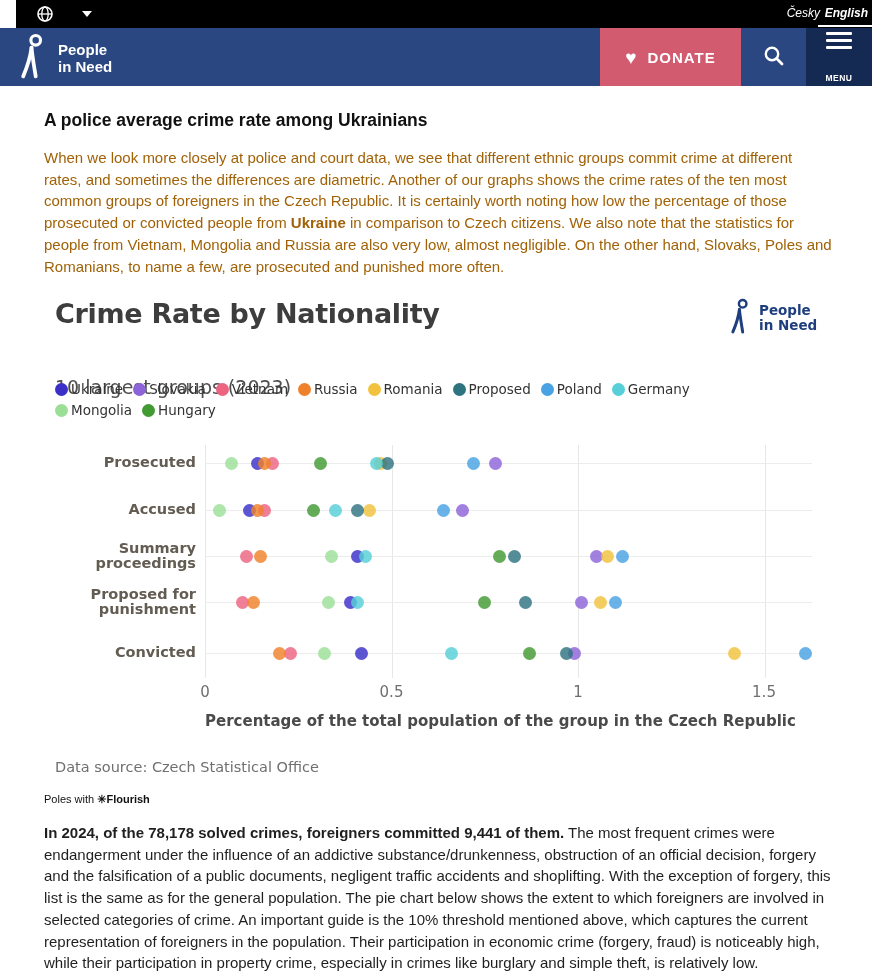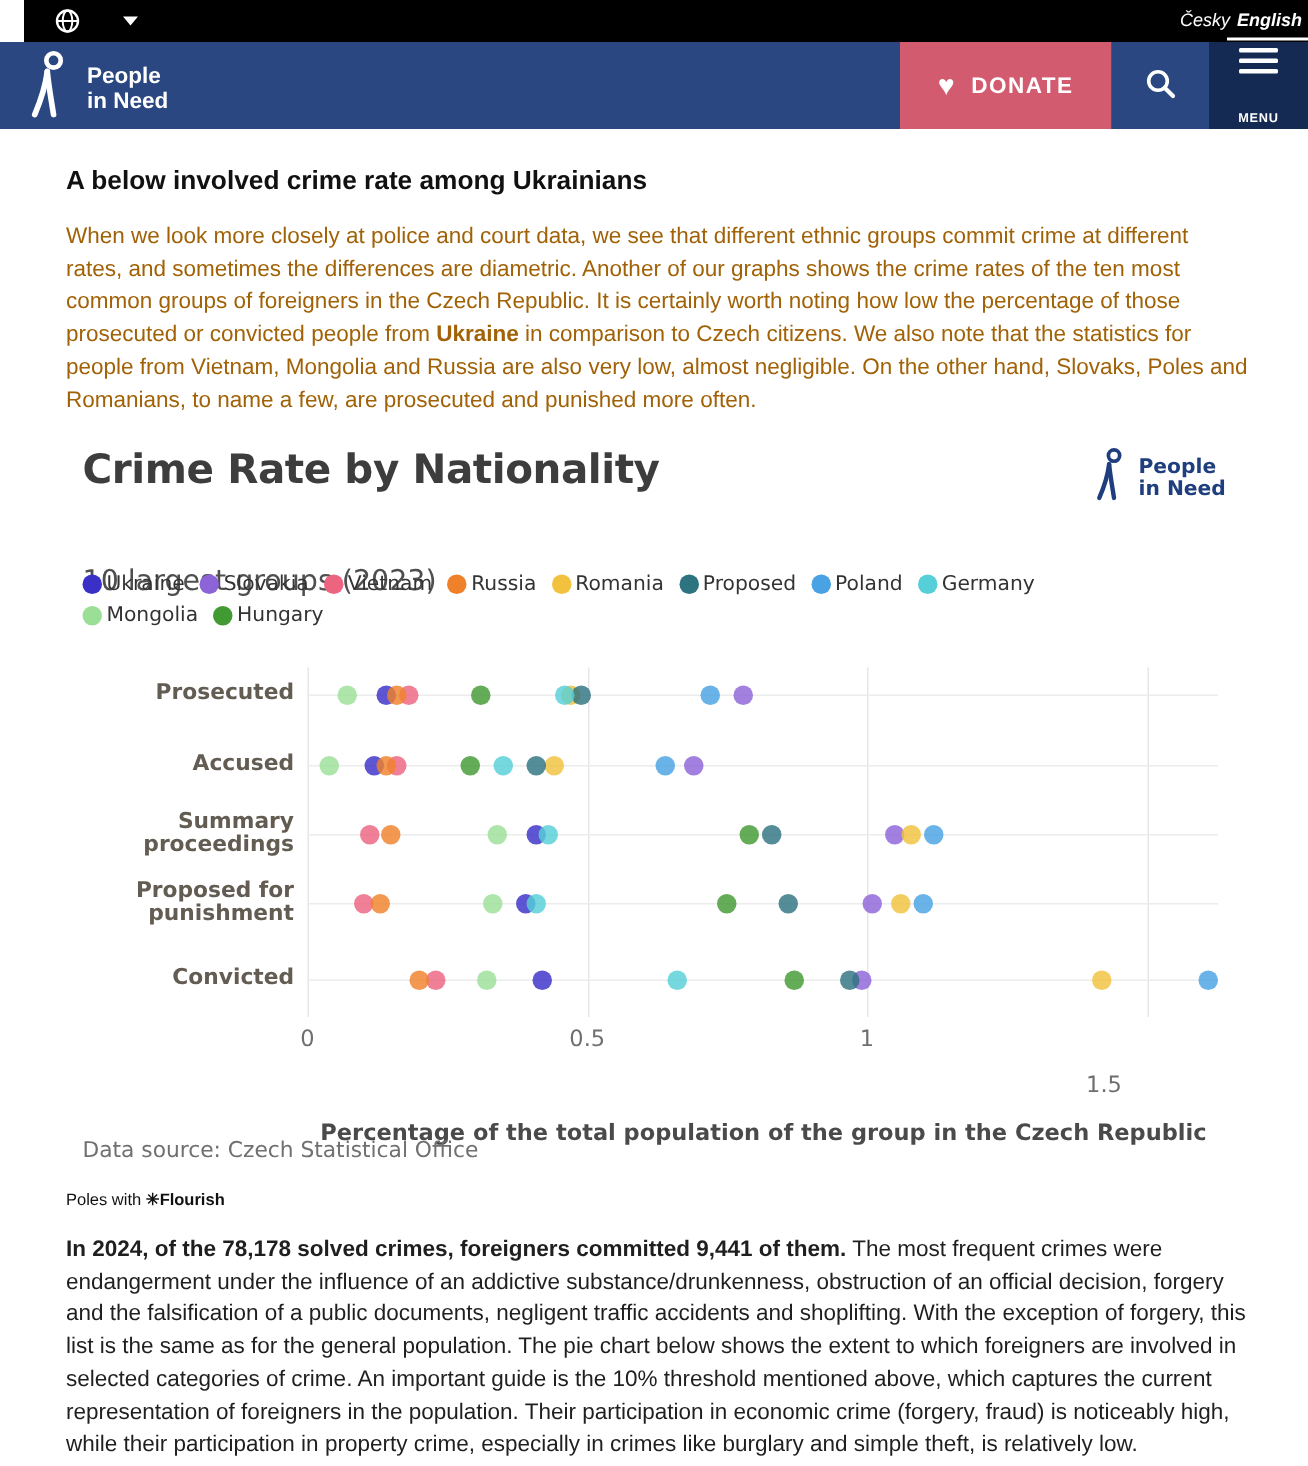--- a/index.html
+++ b/index.html
@@ -52,22 +52,22 @@
   .legend-swatch { width:13px; height:13px; border-radius:50%; flex:0 0 auto; }
   .legend-label { font-size:13.5px; color:#333; }
 
   .plot { position:absolute; left:0; top:440px; width:872px; height:300px; font-family:"DejaVu Sans", sans-serif; }
   .vgrid { position:absolute; width:1px; background:#e7e7e7; top:5px; height:233px; }
   .rowline { position:absolute; height:1px; background:#ececec; left:205px; width:607px; }
   .rowlabel { position:absolute; width:120px; display:flex; align-items:center; justify-content:flex-end;
               text-align:right; font-size:14.5px; font-weight:bold; color:#635c52; line-height:15.5px; height:36px; }
   .dot { position:absolute; width:13px; height:13px; border-radius:50%; opacity:.82; cursor:pointer; }
   .xtick { position:absolute; top:243px; transform:translateX(-50%); font-size:15px; color:#6f6f6f; }
-  .xaxis-title { position:absolute; left:205px; width:608px; top:272px; text-align:center;
-                 font-size:15px; font-weight:bold; color:#4a4a4a;margin-top:34px; }
+  .xaxis-title { position:absolute; left:205px; width:608px; top:272px; text-align:left;
+                 font-size:15px; font-weight:bold; color:#4a4a4a; }
 
   .data-source { position:absolute; left:55px; top:759px; font-family:"DejaVu Sans", sans-serif; font-size:14.5px; color:#707070; }
   .flourish { position:absolute; left:44px; top:793px; font-size:11px; color:#111; cursor:pointer; }
   .flourish .brand-b { font-weight:bold; }
 </style>
 </head>
 <body>
 
 <div class="page">
 
@@ -112,21 +112,21 @@
       </span>
     </button>
     <button class="menu-btn">
       <span class="menu-bar"></span>
       <span class="menu-bar"></span>
       <span class="menu-bar"></span>
       <span class="menu-label">MENU</span>
     </button>
   </div>
 
-  <h2 class="article-heading">A below involved crime rate among Ukrainians</h2>
+  <h2 class="article-heading">A police average crime rate among Ukrainians</h2>
   <p class="p1"><span>When we look more closely at police and court data, we see that different ethnic groups commit crime at different rates, and sometimes the differences are diametric. Another of our graphs shows the crime rates of the ten most common groups of foreigners in the Czech Republic. It is certainly worth noting how low the percentage of those prosecuted or convicted people from </span><span class="b">Ukraine</span><span> in comparison to Czech citizens. We also note that the statistics for people from Vietnam, Mongolia and Russia are also very low, almost negligible. On the other hand, Slovaks, Poles and Romanians, to name a few, are prosecuted and punished more often.</span></p>
 
   <div class="chart-title">Crime Rate by Nationality</div>
   <div class="chart-subtitle">10 largest groups (2023)</div>
 
   <div class="chart-logo">
     <span>
       <svg width="26" height="36" viewBox="0 0 30 44">
         <circle cx="19.5" cy="7" r="4.6" fill="none" stroke="#1f3e7e" stroke-width="3"></circle>
         <path d="M15.5 14 C14.5 22, 12 31, 7.5 41.5" fill="none" stroke="#1f3e7e" stroke-width="3.6" stroke-linecap="round"></path>
@@ -184,21 +184,21 @@
 
   <div class="plot">
     <div class="xaxis-title">Percentage of the total population of the group in the Czech Republic</div>
   <div class="vgrid" style="left: 205px;"></div>
       <div class="xtick" style="left: 205px;">0</div>
       <div class="vgrid" style="left: 391.5px;"></div>
       <div class="xtick" style="left: 391.5px;">0.5</div>
       <div class="vgrid" style="left: 578px;"></div>
       <div class="xtick" style="left: 578px;">1</div>
       <div class="vgrid" style="left: 764.5px;"></div>
-      <div class="xtick" style="left: 736px; margin-top: 31px;">1.5</div>
+      <div class="xtick" style="left: 764px;">1.5</div>
       <div class="rowline" style="top: 23px;"></div>
       <div class="rowlabel" style="top: 5px; left: 76px;">Prosecuted</div>
       <div class="rowline" style="top: 70px;"></div>
       <div class="rowlabel" style="top: 52px; left: 76px;">Accused</div>
       <div class="rowline" style="top: 116px;"></div>
       <div class="rowlabel" style="top: 98px; left: 76px;">Summary proceedings</div>
       <div class="rowline" style="top: 162px;"></div>
       <div class="rowlabel" style="top: 144px; left: 76px;">Proposed for punishment</div>
       <div class="rowline" style="top: 213px;"></div>
       <div class="rowlabel" style="top: 195px; left: 76px;">Convicted</div>

